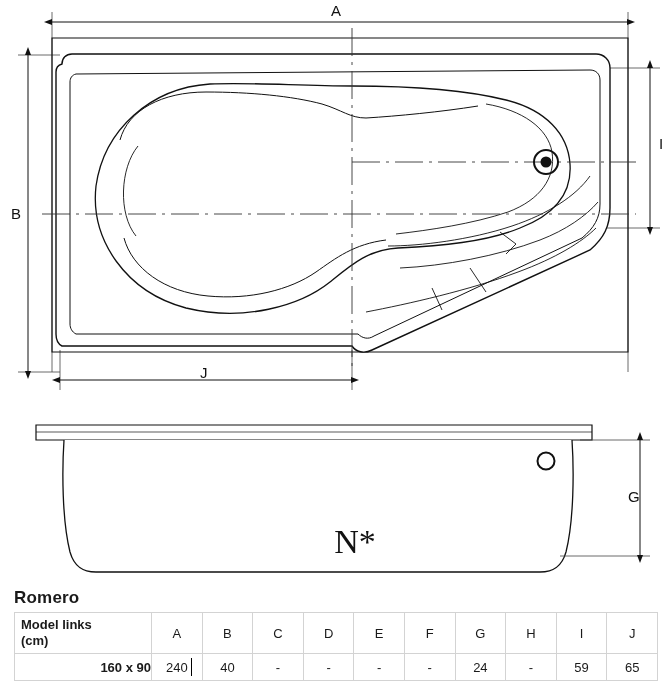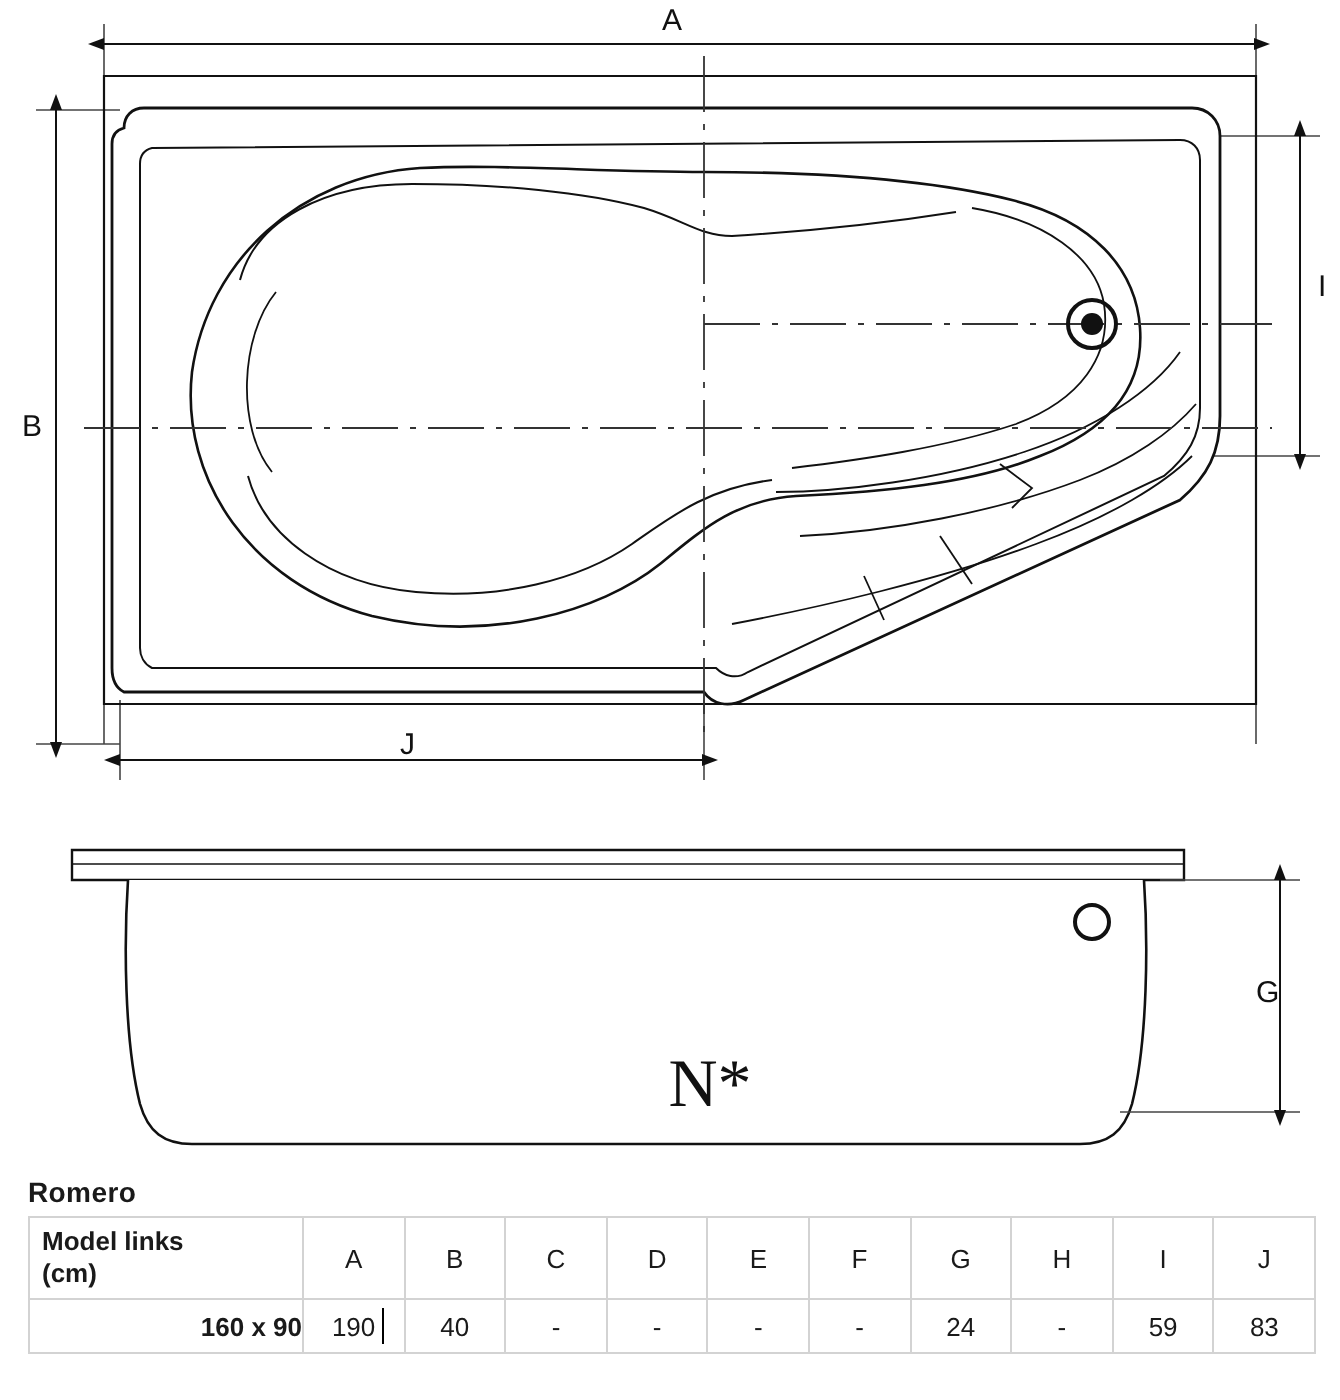--- a/index.html
+++ b/index.html
@@ -34,21 +34,21 @@
     color: #111;
   }
   
   #spec {
     position: absolute;
     left: 14px;
     top: 588px;
     width: 644px;
   }
   #spec .title {
-    font-size: 14px;
+    font-size: 17px;
     font-weight: bold;
     color: #1a1a1a;
     padding-bottom: 4px;
     letter-spacing: 0.2px;
   }
   table.spec-table {
     border-collapse: collapse;
     width: 644px;
     table-layout: fixed;
     font-size: 13px;
@@ -260,28 +260,28 @@
           <td>D</td>
           <td>E</td>
           <td>F</td>
           <td>G</td>
           <td>H</td>
           <td>I</td>
           <td>J</td>
         </tr>
         <tr>
           <td class="modelname firstcol">160 x 90</td>
-          <td class="cell-caret">190</td>
+          <td class="cell-caret">240</td>
           <td>40</td>
           <td>-</td>
           <td>-</td>
           <td>-</td>
           <td>-</td>
           <td>24</td>
           <td>-</td>
           <td>59</td>
-          <td>83</td>
+          <td>65</td>
         </tr>
       </tbody>
     </table>
   </div>
 
 </div>
 
 </body></html>

